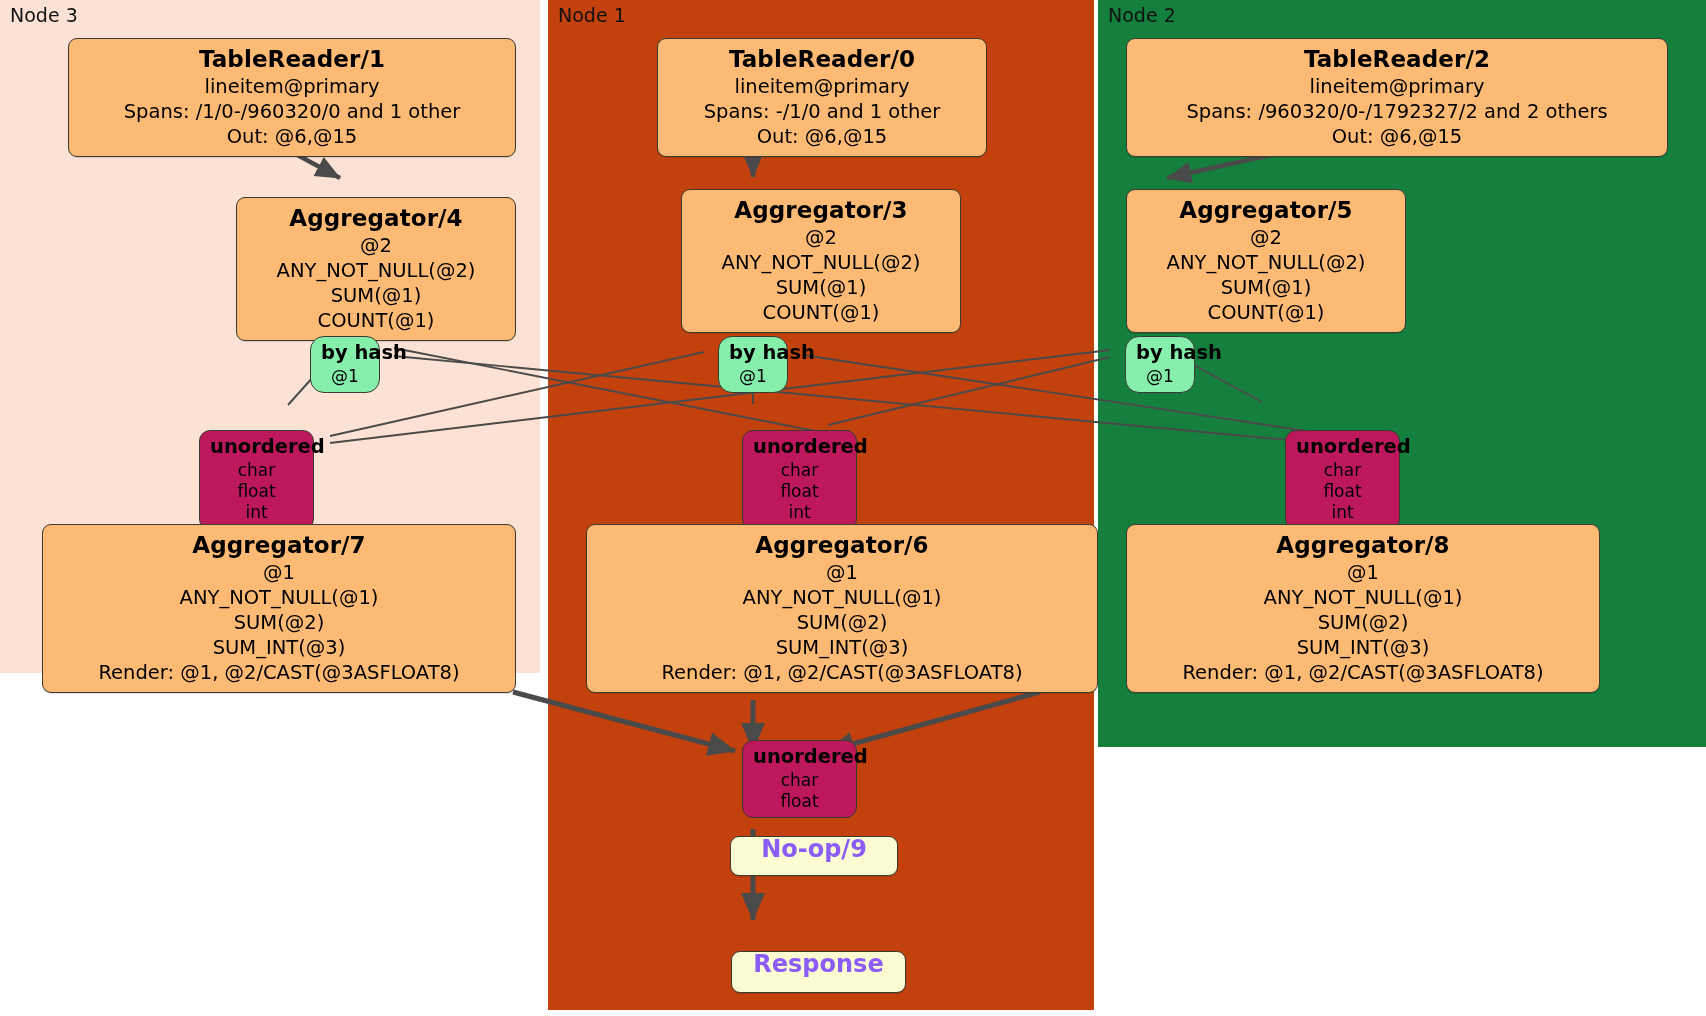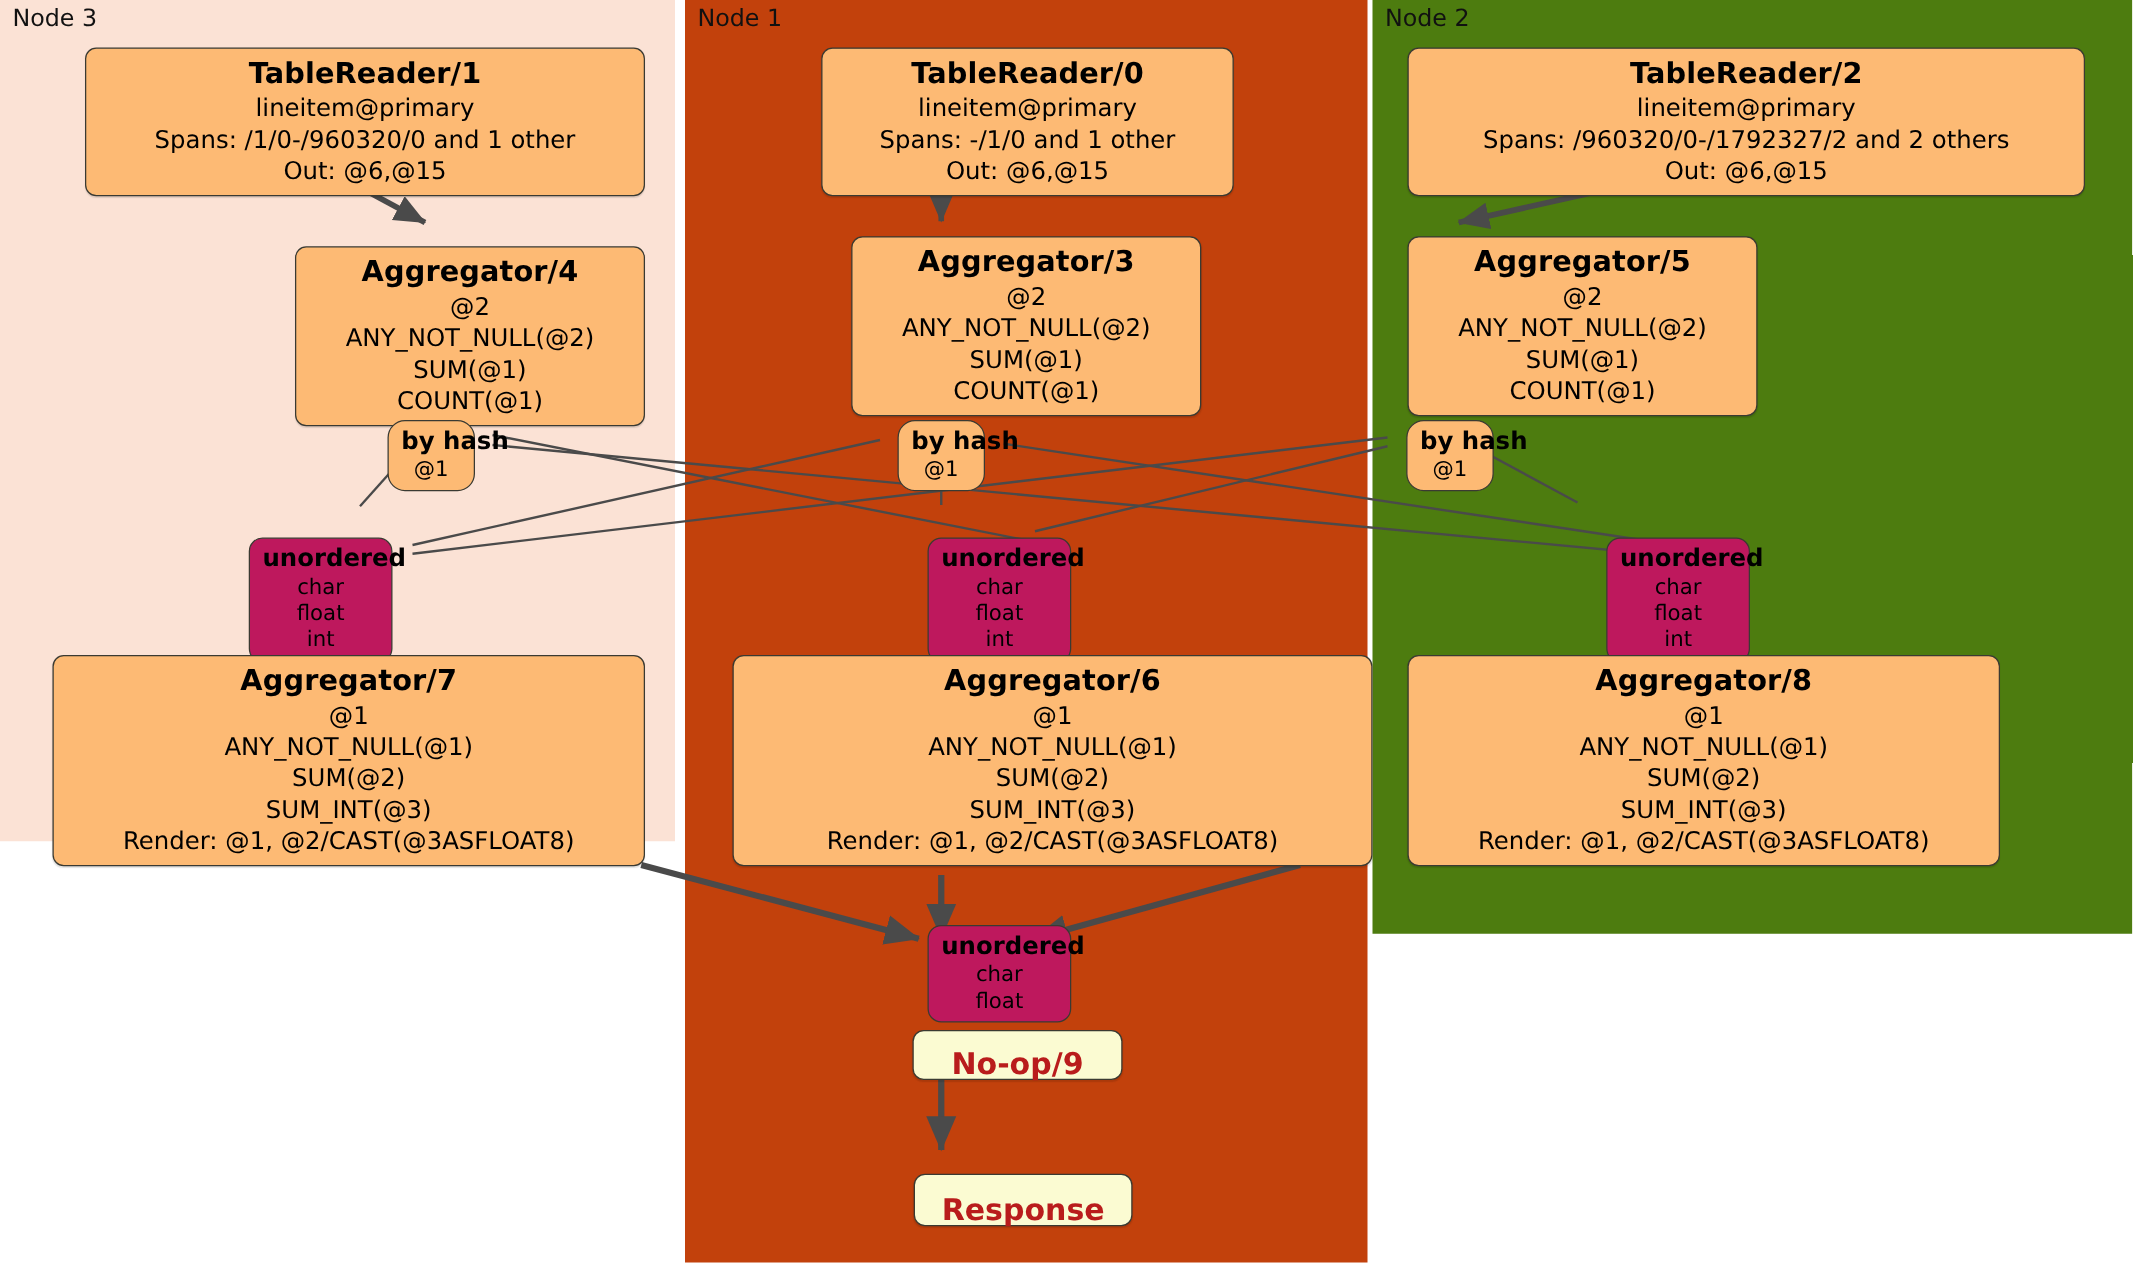--- a/index.html
+++ b/index.html
@@ -27,21 +27,21 @@
     left: 10px;
     top: 5px;
     font-size: 19px;
     color: #111111;
     font-family: "DejaVu Sans", sans-serif;
     line-height: 1.1;
     white-space: nowrap;
   }
   #panel-node3 { left: 0px;    top: 0px; width: 540px;  height: 673px; background: #fbe2d5; }
   #panel-node1 { left: 548px;  top: 0px; width: 546px;  height: 1010px; background: #c2410c; }
-  #panel-node2 { left: 1098px; top: 0px; width: 608px;  height: 747px; background: #4d7c0f; }
+  #panel-node2 { left: 1098px; top: 0px; width: 608px;  height: 747px; background: #15803d; }
 
   
   #edges {
     position: absolute;
     left: 0; top: 0;
     width: 1706px;
     height: 1016px;
     pointer-events: none;
   }
 
@@ -73,49 +73,50 @@
     box-sizing: border-box;
     text-align: center;
     border: 1.4px solid #3a3a32;
     border-radius: 13px;
     color: #000000;
     padding: 4px 10px 5px 10px;
     white-space: nowrap;
     line-height: 1.26;
   }
   .router.hash {
-    background: #fdba74;
+    background: #86efac;
     border-radius: 14px;
   }
   .router.unordered {
     background: #be185d;
     border-radius: 11px;
   }
   .router .rtitle {
     font-weight: bold;
     font-size: 19.5px;
   }
   .router .rline {
     font-size: 17px;
   }
   .small-box {
     position: absolute;
     box-sizing: border-box;
     text-align: center;
     border: 1.6px solid #3a3a32;
     background: #fbfbd2;
     border-radius: 9px;
-    color: #b91c1c;
+    color: #8b5cf6;
     font-weight: bold;
     font-size: 24px;
     line-height: 1.0;
     display: flex;
-    align-items: flex-end;
+    align-items: flex-start;
     justify-content: center;
     box-shadow: 0 1px 1px rgba(0,0,0,0.12);
+    margin-top: 12px;
   }
 </style>
 </head>
 <body>
 
 <div id="canvas">
 
   <div class="panel" id="panel-node3">
     <div class="panel-label">Node 3</div>
   </div>

